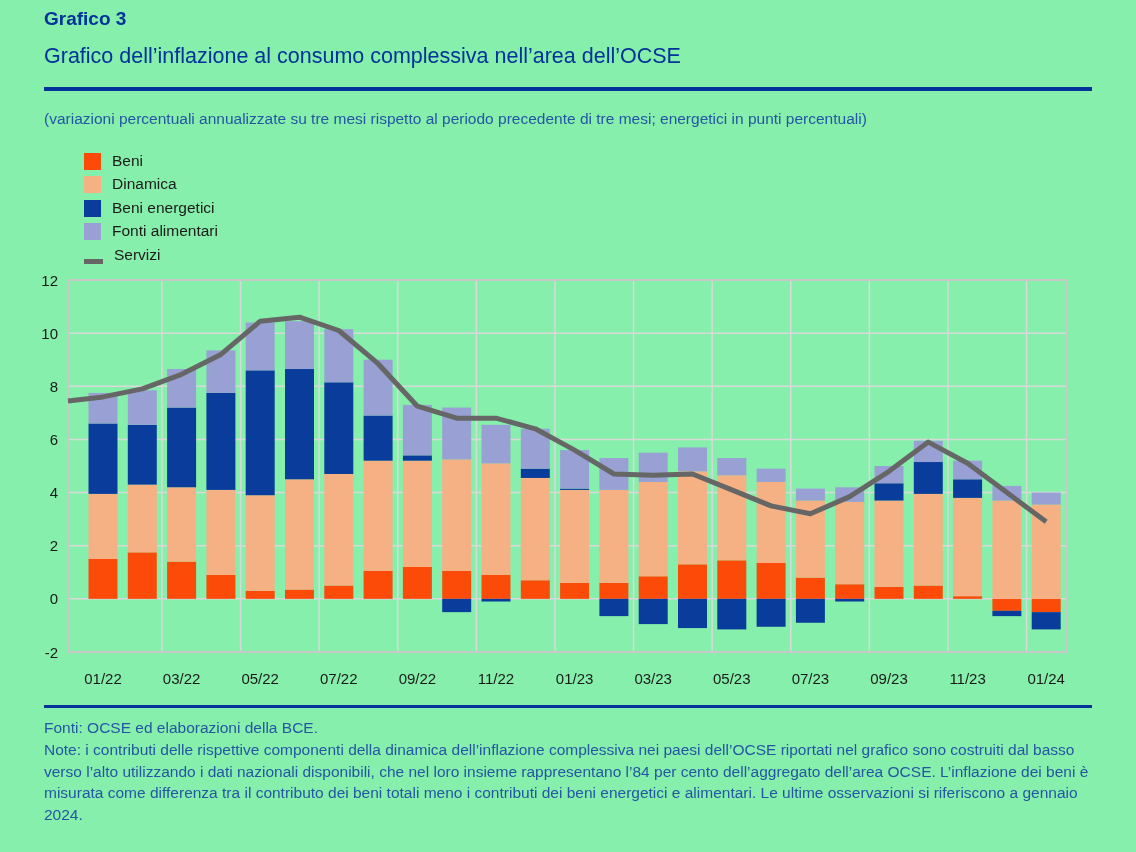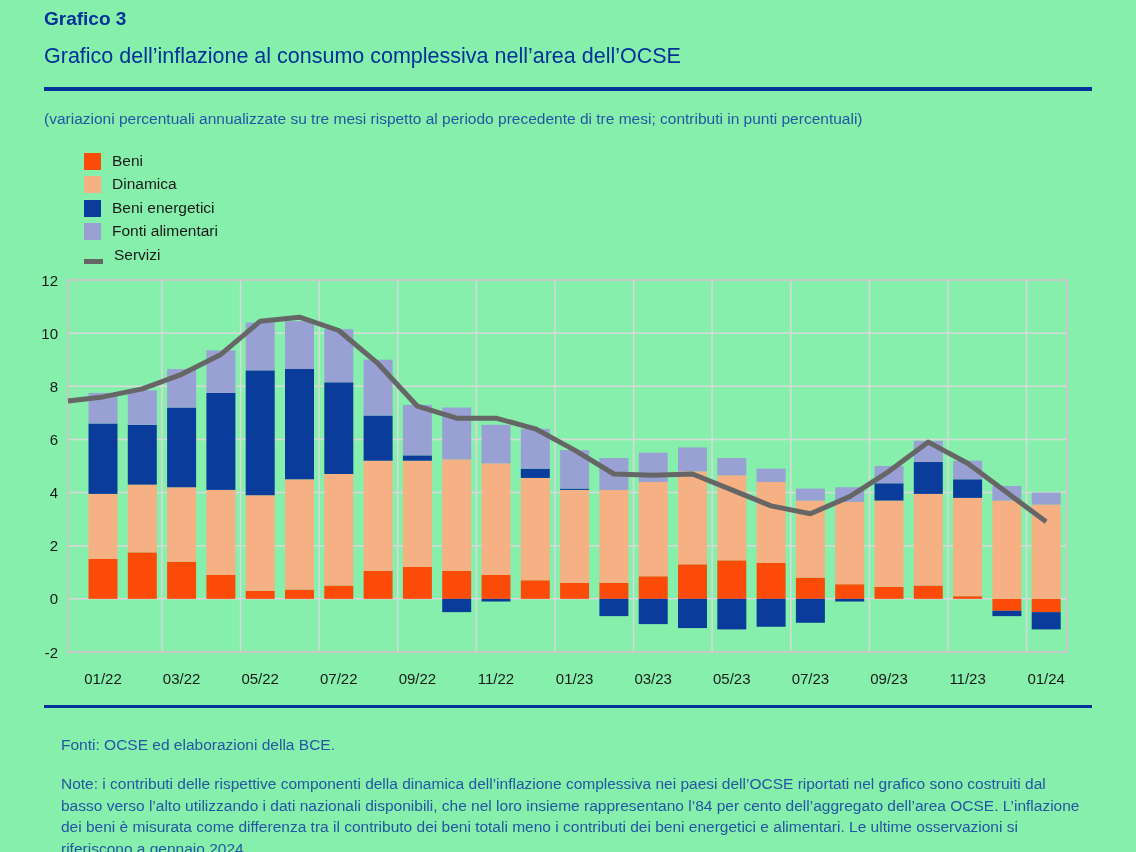--- a/index.html
+++ b/index.html
@@ -10,31 +10,31 @@
   .title-rule{position:absolute;left:44px;top:87px;width:1048px;height:3.5px;background:#003299;}
   .desc{position:absolute;left:44px;top:110px;font-size:15.5px;color:#2456A4;}
   .legend{position:absolute;left:84px;top:146px;}
   .legend-item{display:flex;align-items:flex-end;height:23.5px;}
   .legend-swatch{width:17px;height:17px;flex:0 0 auto;}
   .legend-swatch.line{width:19px;height:5px;}
   .legend-label{margin-left:11px;font-size:15.5px;color:#1b1b1b;white-space:nowrap;}
   .chart-svg{position:absolute;left:0;top:252px;width:1136px;height:440px;}
   .footer-rule{position:absolute;left:44px;top:705px;width:1048px;height:2.5px;background:#003299;}
   .footer{position:absolute;left:44px;top:717px;width:1054px;color:#2456A4;font-size:15.5px;line-height:21.8px;}
-  .footer p{margin:17px;}
+  .footer p{margin:0;}
   svg text{font-family:"Liberation Sans",sans-serif;}
 </style>
 </head>
 <body>
 
 <div class="page">
   <div class="kicker">Grafico 3</div>
   <div class="title">Grafico dell’inflazione al consumo complessiva nell’area dell’OCSE</div>
   <div class="title-rule"></div>
-  <div class="desc">(variazioni percentuali annualizzate su tre mesi rispetto al periodo precedente di tre mesi; contributi in punti percentuali)</div>
+  <div class="desc">(variazioni percentuali annualizzate su tre mesi rispetto al periodo precedente di tre mesi; energetici in punti percentuali)</div>
 
   <div class="legend">
       <div class="legend-item">
         <span class="legend-swatch" style="background: rgb(252, 75, 8);"></span>
         <span class="legend-label">Beni</span>
       </div>
       <div class="legend-item">
         <span class="legend-swatch" style="background: rgb(245, 177, 131);"></span>
         <span class="legend-label">Dinamica</span>
       </div>

